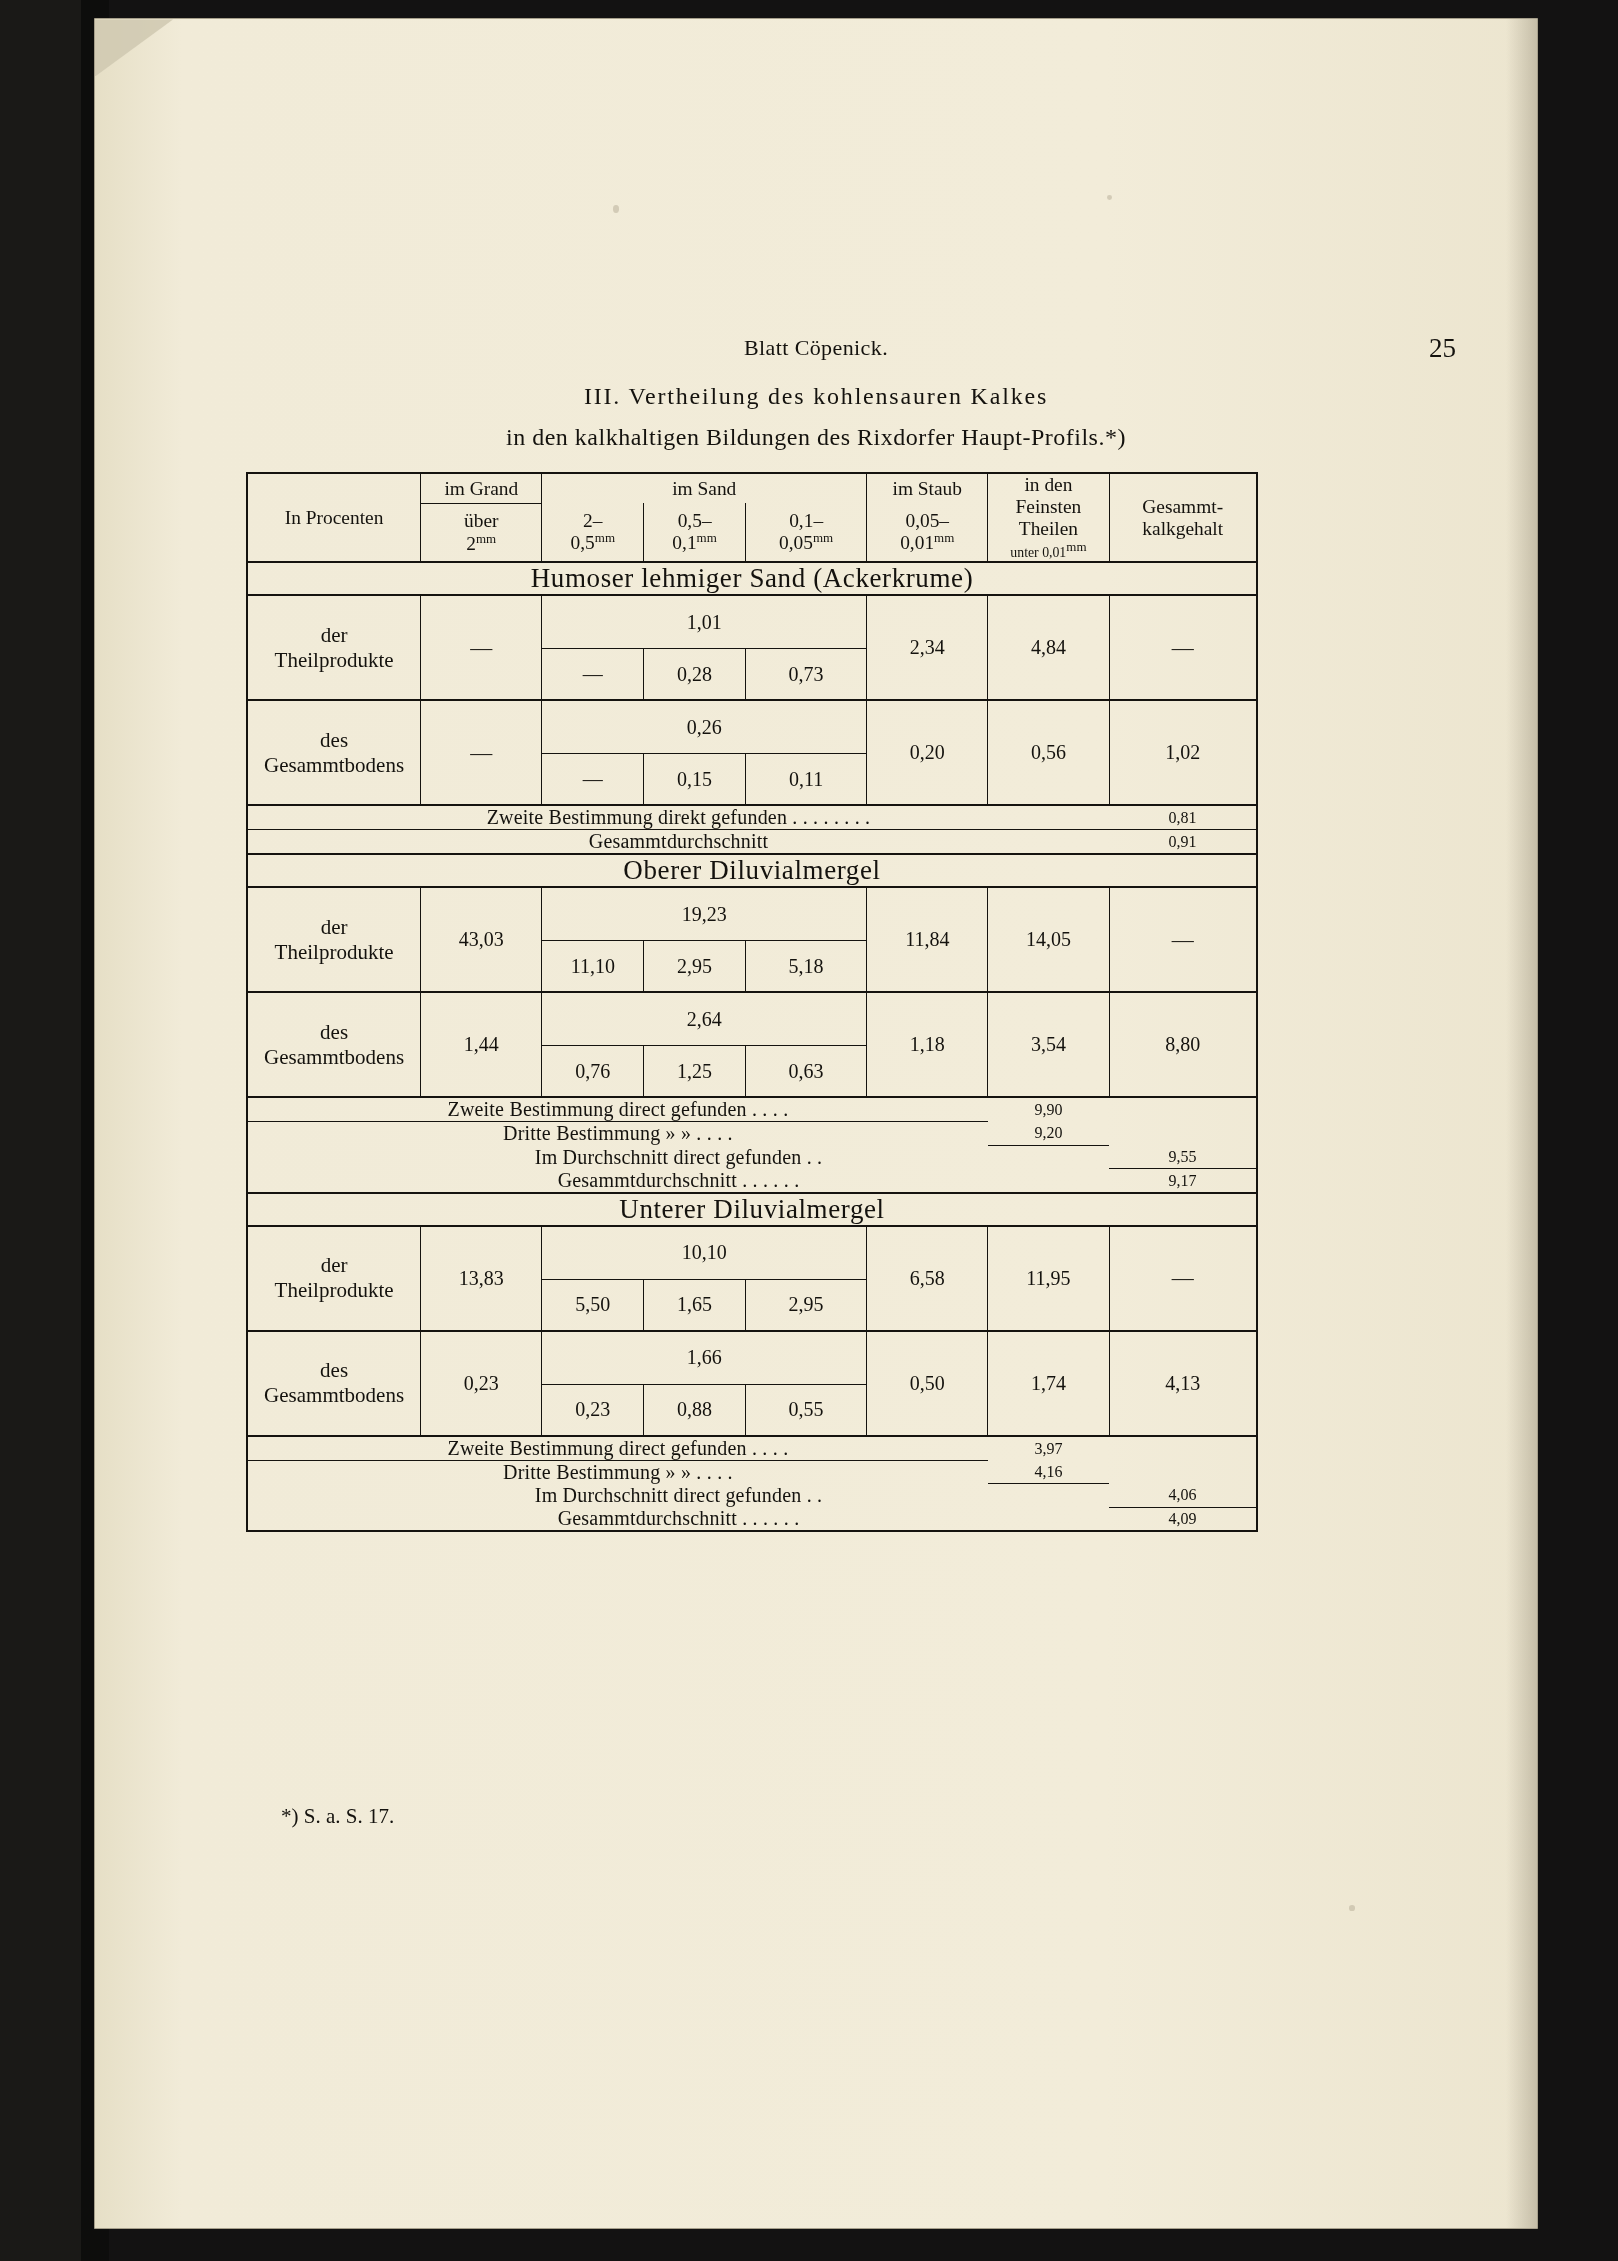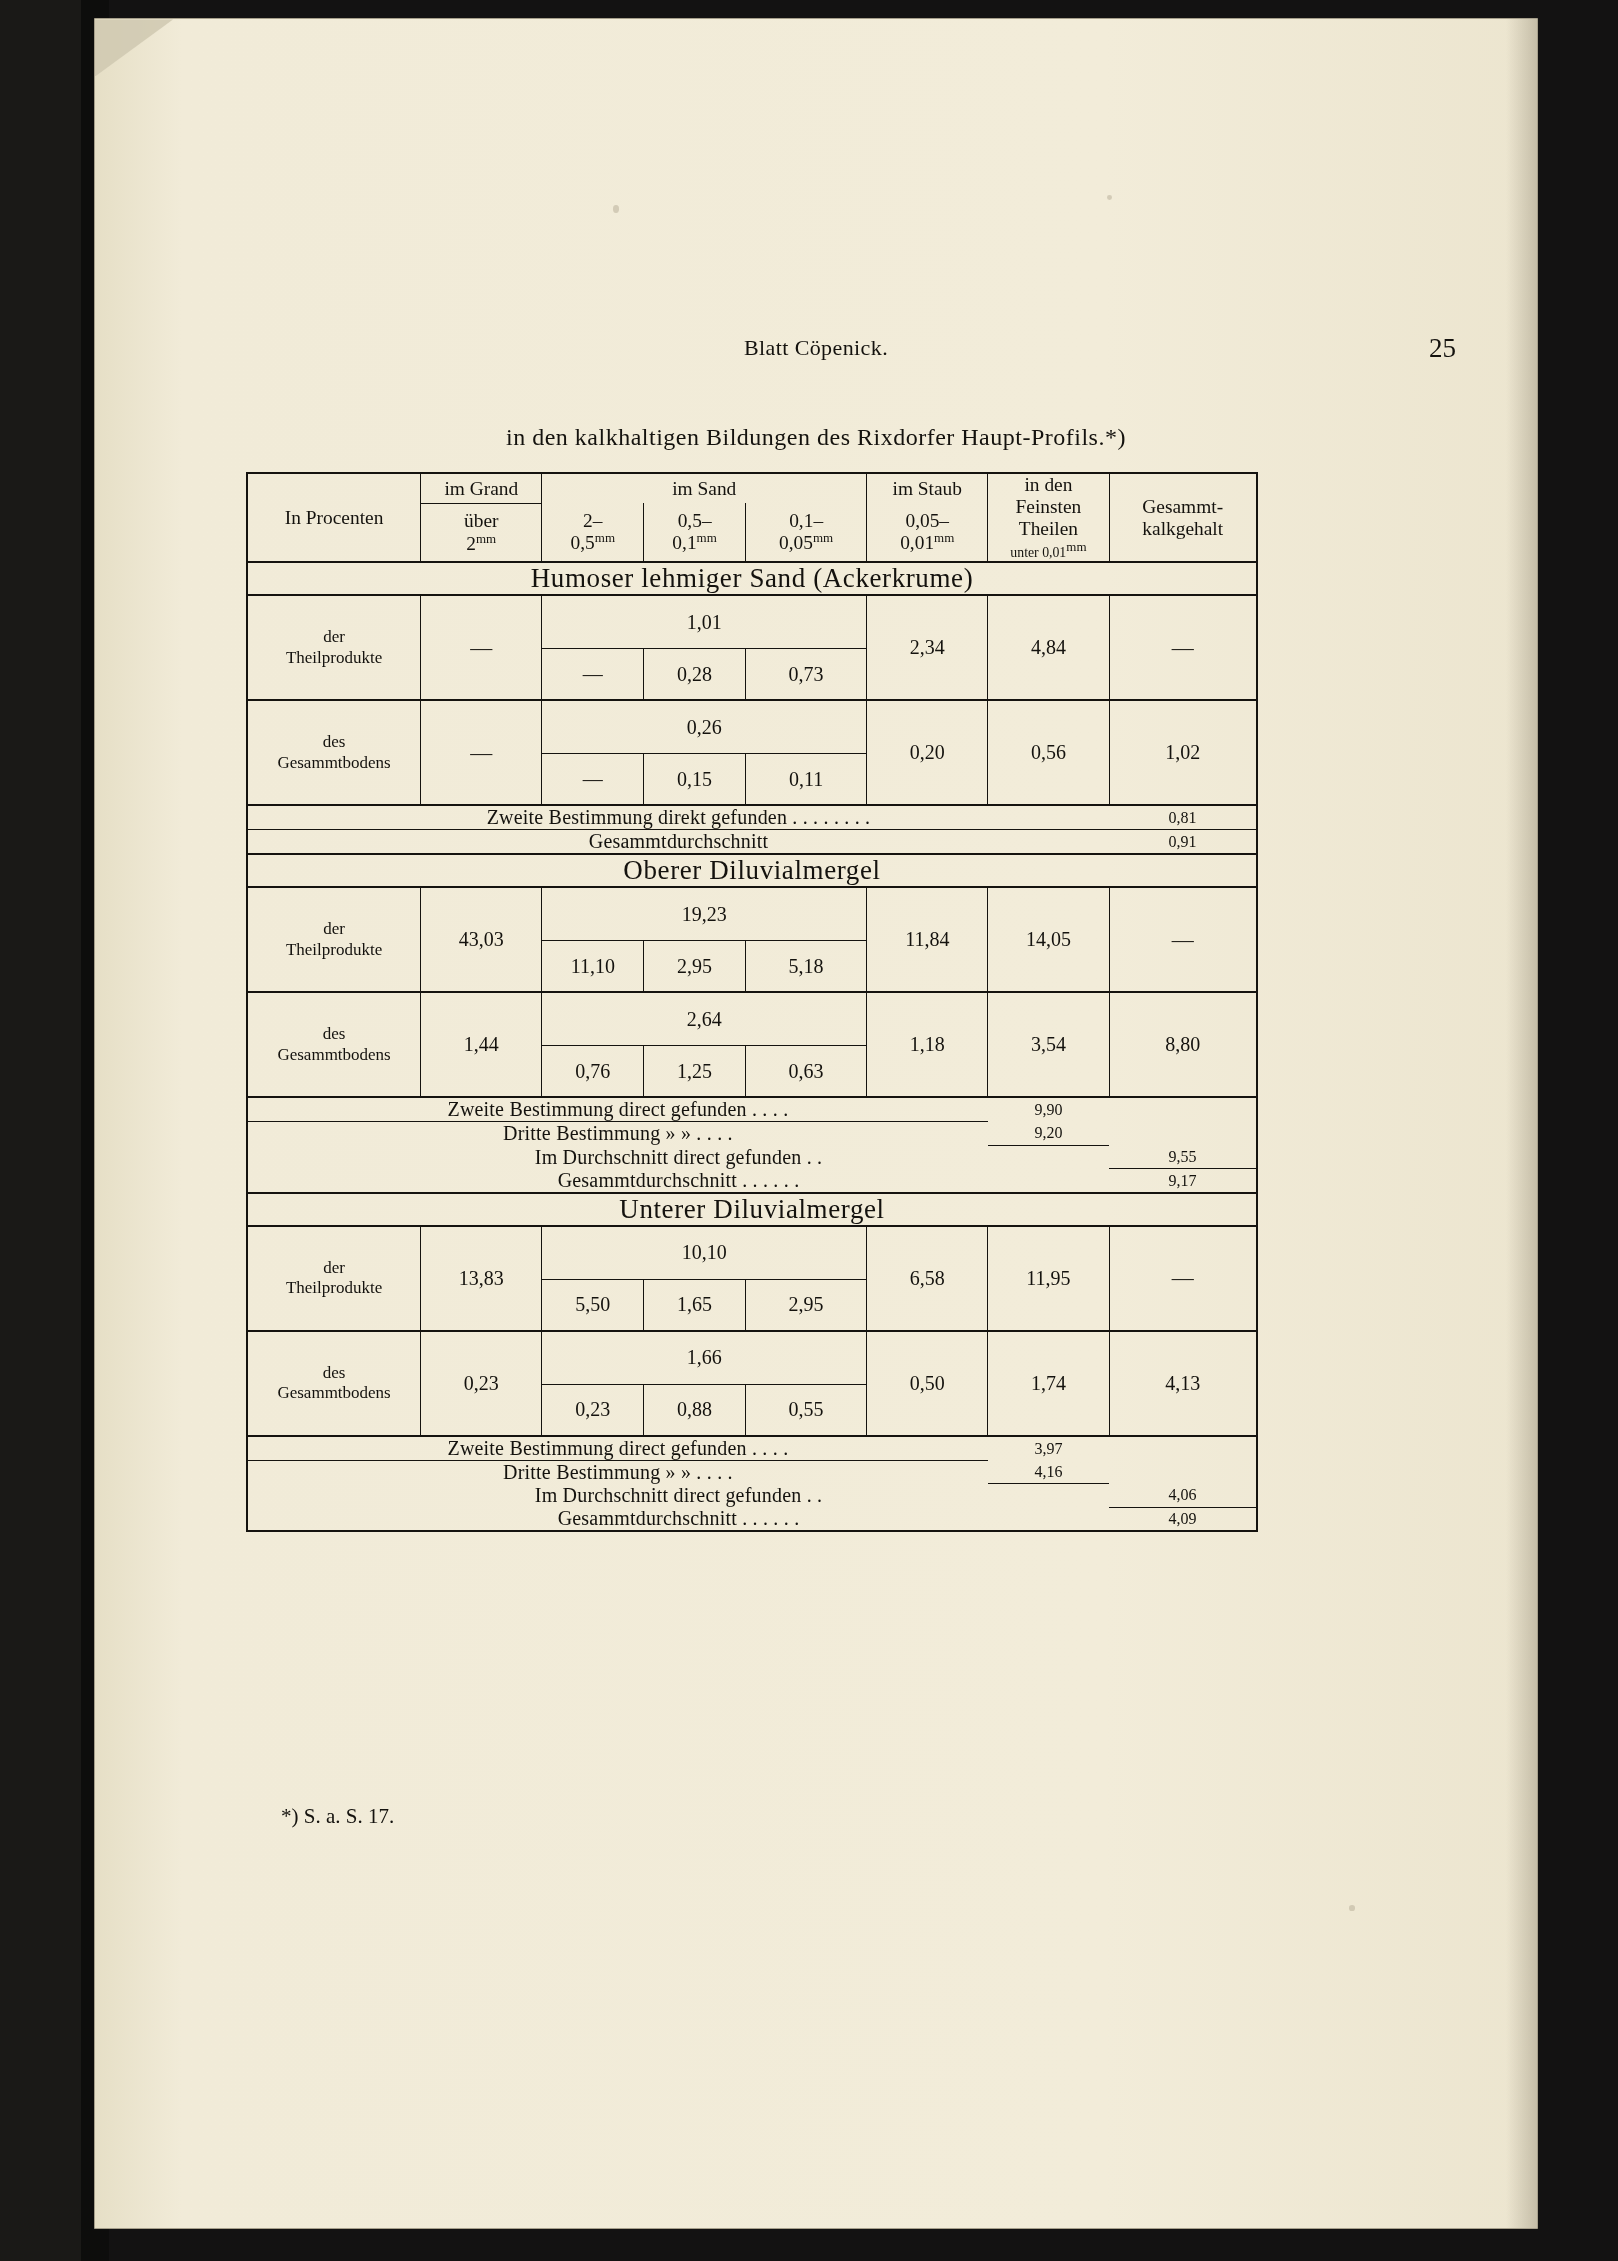--- a/index.html
+++ b/index.html
@@ -36,21 +36,21 @@
   .thick-left{border-left:2.4px solid #15130f !important;}
   .thick-right{border-right:2.4px solid #15130f !important;}
   .nb-l{border-left:none !important;}
   .nb-r{border-right:none !important;margin-top:40px;}
   .nb-t{border-top:none !important;}
   .nb-b{border-bottom:none !important;}
   .hdr{font-size:19.4px;line-height:1.12;padding:4.9px 3.2px;}
   .hdr small{font-size:13.8px;}
   .sup{font-size:13px;vertical-align:super;}
   .sect{font-size:27px;padding:8px 0;letter-spacing:0.6px;}
-  .rowlbl{font-size:17px;line-height:1.2;padding:3.2px 6.5px;}
+  .rowlbl{font-size:21px;line-height:1.2;padding:3.2px 6.5px;}
   .big{font-weight:bold;font-size:20px;}
   .sub{font-size:20px;}
   .dashcell{font-size:22px;}
   .note{font-size:20px;text-align:right;padding:4px 11.3px 4px 0;letter-spacing:0.2px;}
   .noteval{font-size:16px;text-align:center;}
   .footnote{position:absolute;left:186px;top:1785px;font-size:21px;}
   .speck{position:absolute;background:#b9b09a;border-radius:50%;opacity:.55;}
 </style>
 </head>
 <body>
@@ -66,20 +66,21 @@
 
   <div class="speck" style="left:518px;top:186px;width:5.7px;height:7.3px;"></div>
   <div class="speck" style="left:1012px;top:176px;width:4.9px;height:4.9px;"></div>
   <div class="speck" style="left:1254px;top:1886px;width:5.7px;height:5.7px;"></div>
 
   <div class="content">
 
     <div class="runhead">Blatt Cöpenick.</div>
     <div class="pagenum">25</div>
 
+    <div class="title1">III.  Vertheilung des kohlensauren Kalkes</div>
     <div class="title2">in den kalkhaltigen Bildungen des Rixdorfer Haupt-Profils.*)</div>
 
     <table class="tbl">
       <colgroup>
         <col style="width:162px">
           <col style="width:113px">
         <col style="width:95px">
           <col style="width:95px">
           <col style="width:113px">
         <col style="width:113px">

